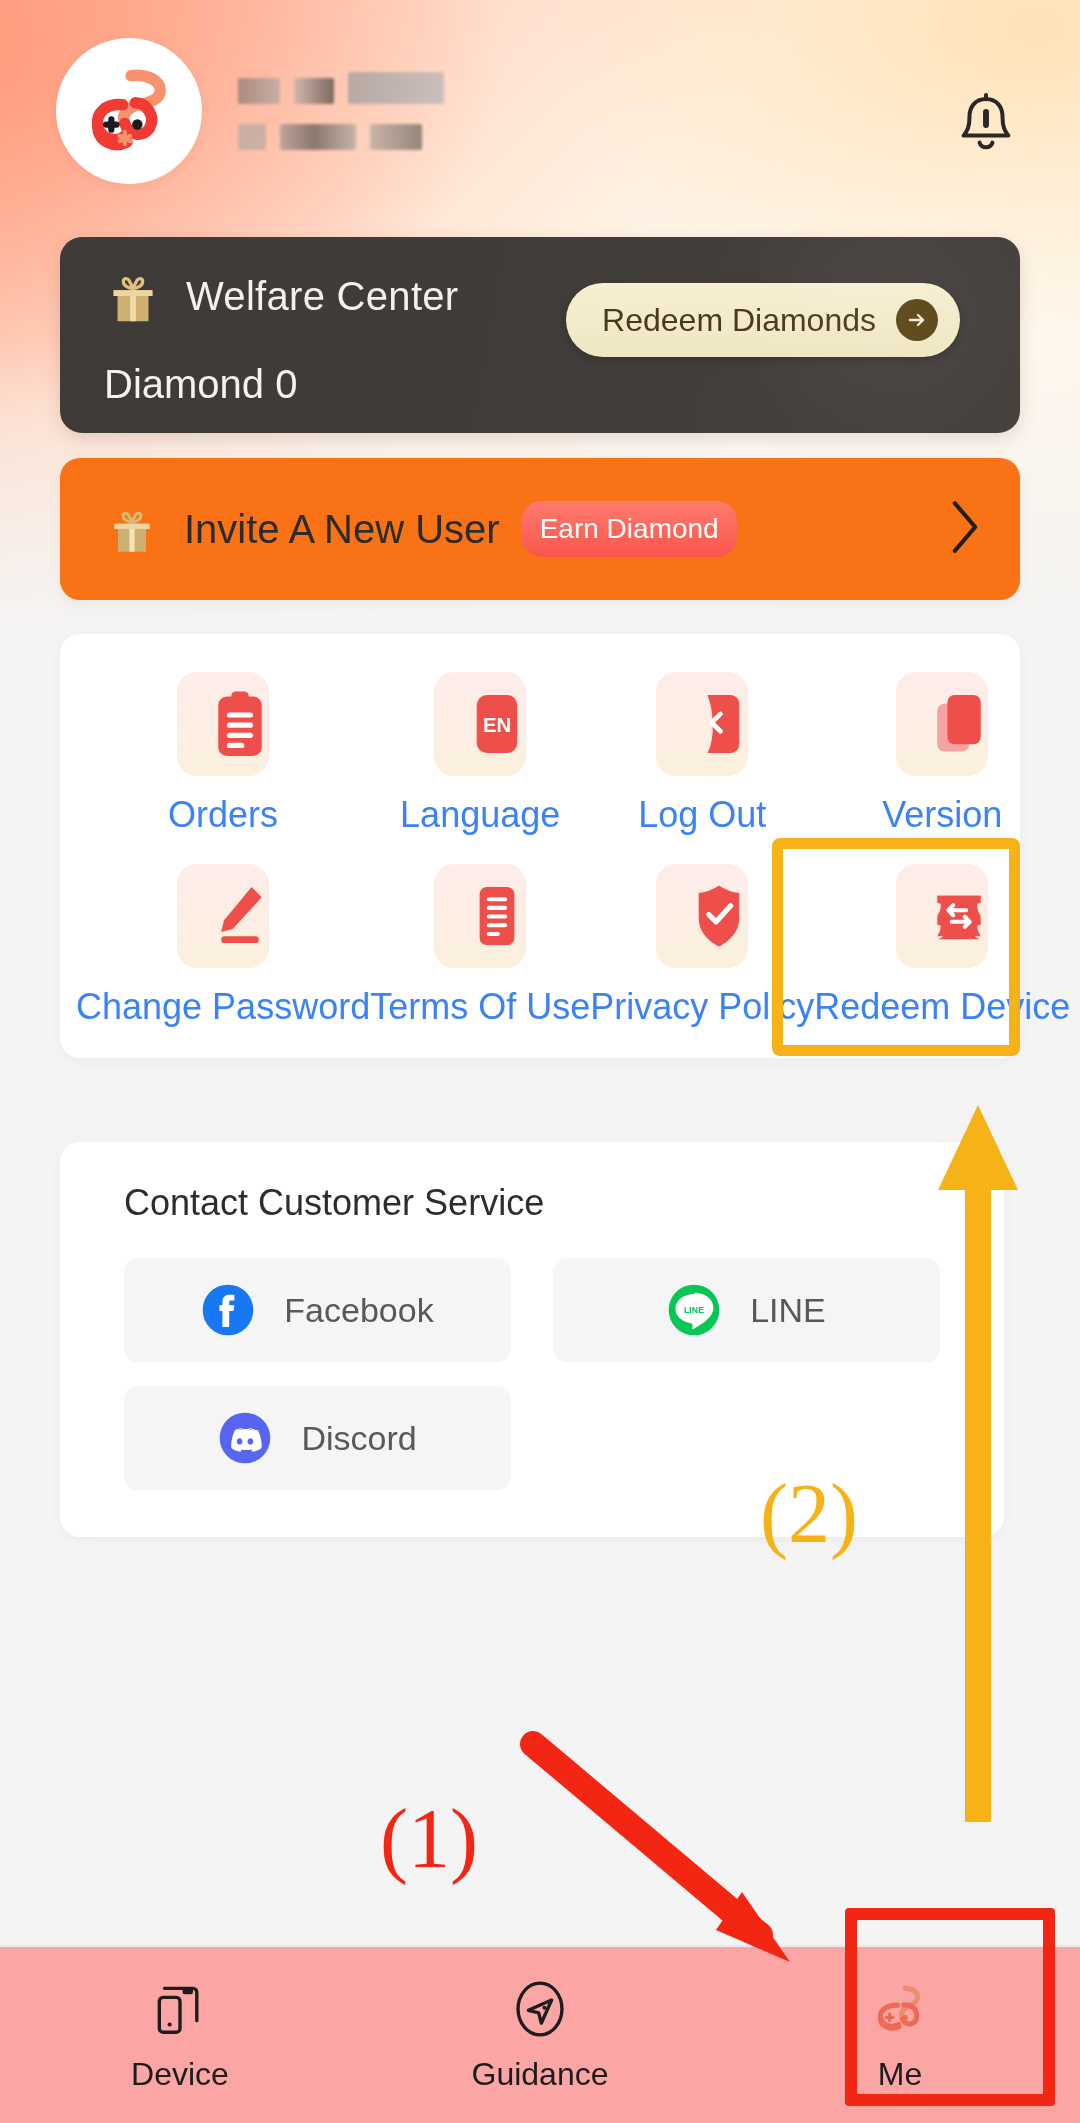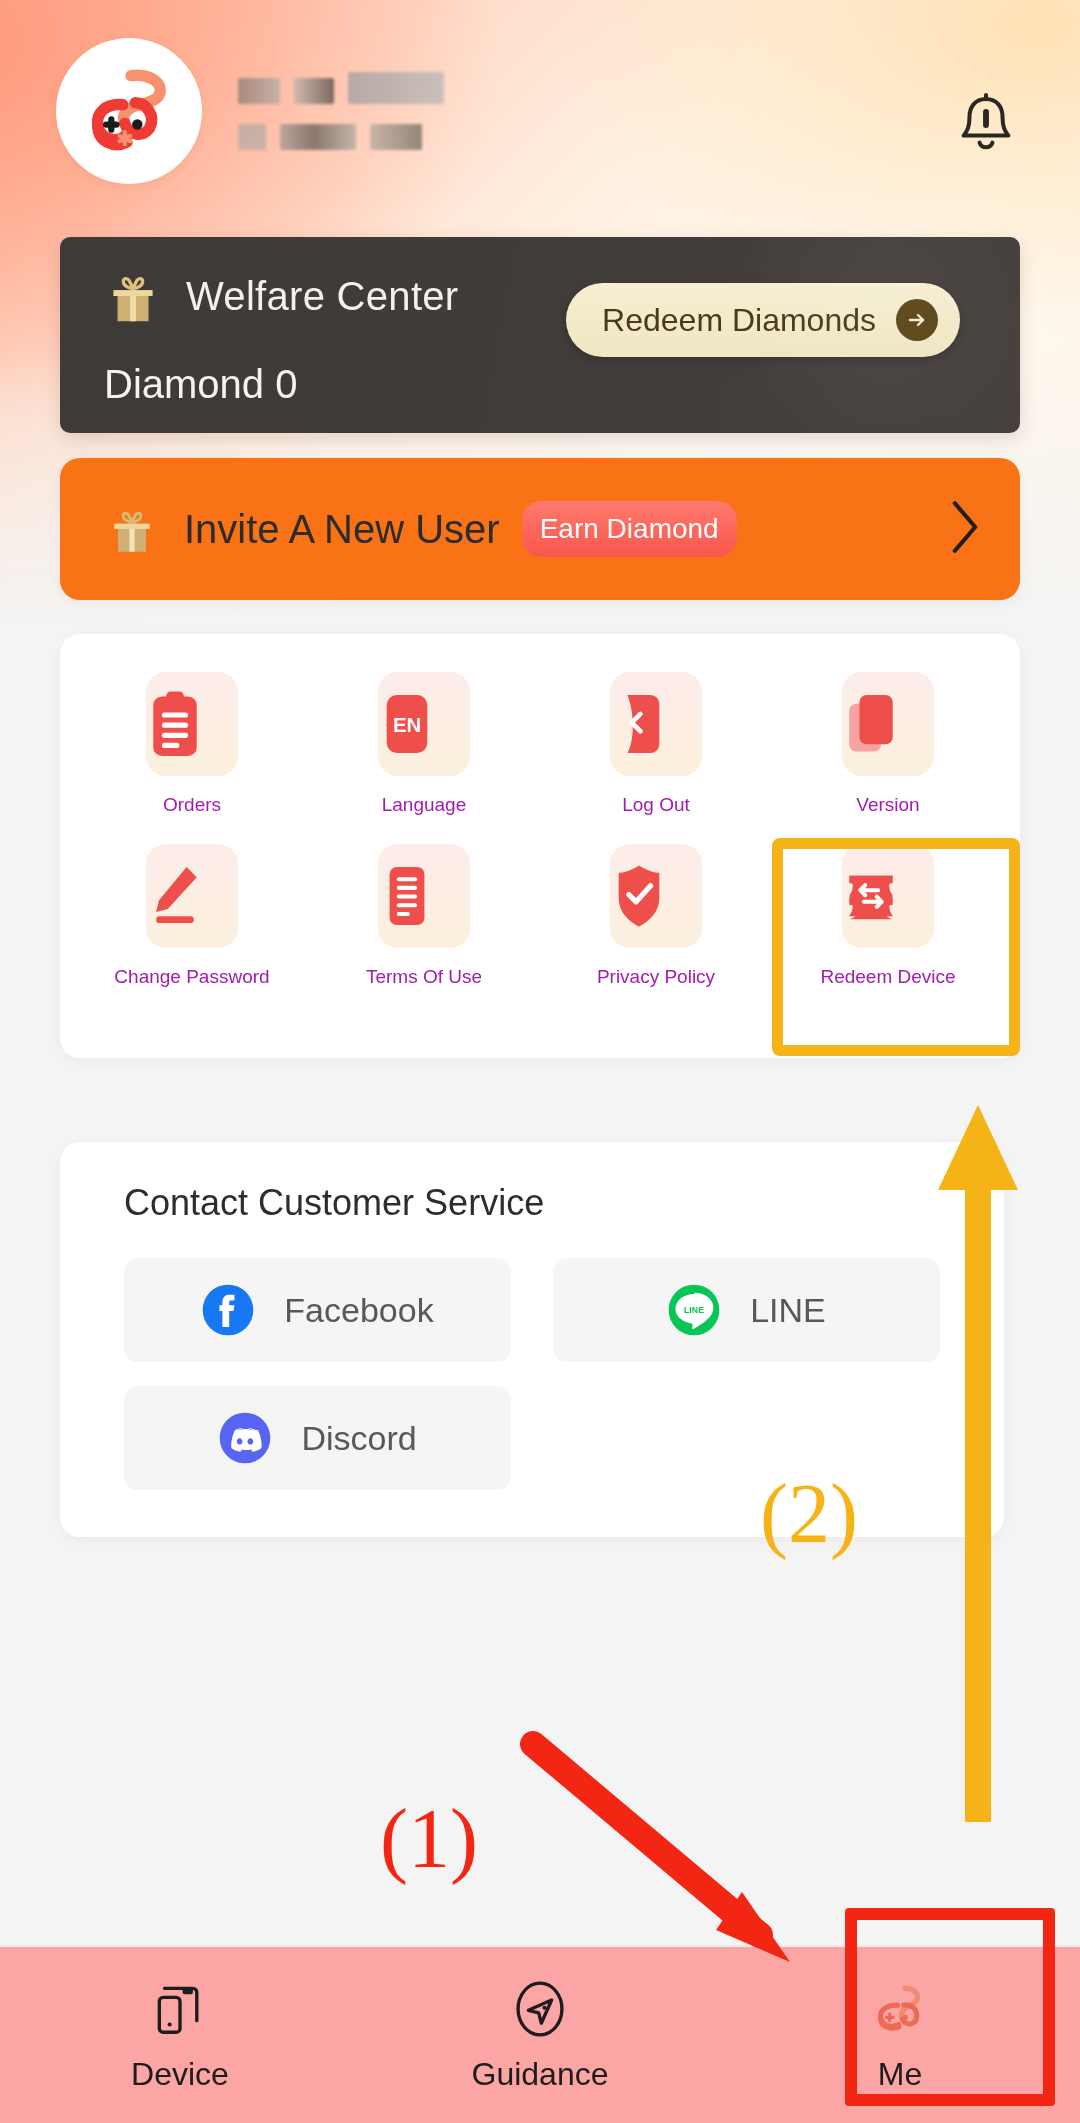--- a/index.html
+++ b/index.html
@@ -92,21 +92,21 @@
     background: transparent; border: none; cursor: pointer;
   }
   .bell-btn svg { width: 62px; height: 66px; }
 
   
   .welfare {
     position: absolute;
     top: 237px; left: 60px;
     width: 960px; height: 196px;
     background: linear-gradient(100deg,#3d3a38 0%, #403c3a 45%, #47413e 100%);
-    border-radius: 10px;
+    border-radius: 22px;
     box-shadow: 0 6px 18px rgba(120,80,60,0.18);
     overflow: hidden;
   }
   .welfare::after{
     content:"";
     position:absolute; right:-40px; top:-30px;
     width:300px; height:260px;
     background: radial-gradient(circle at 40% 40%, rgba(255,255,255,0.045), rgba(255,255,255,0) 70%);
   }
   .welfare-top {
@@ -187,25 +187,25 @@
   }
   .grid-rows { display: grid; grid-template-columns: repeat(4,1fr); row-gap: 12px; }
   .grid-cell {
     display: flex; flex-direction: column; align-items: center;
     cursor: pointer; padding: 10px 0 6px;
   }
   .tile {
     width: 92px; height: 104px;
     border-radius: 20px;
     background: linear-gradient(180deg, #fdecea 0%, #fdeee4 48%, #fbf0dd 100%);
-    display: flex; align-items: center; justify-content: flex-start;
+    display: flex; align-items: center; justify-content: flex-end;
     margin-bottom: 18px;
   }
   .tile svg { width: 58px; height: 70px; display: block; }
-  .tile-label { font-size: 19px; color: #a21caf; white-space: nowrap; }
+  .tile-label { font-size: 36px; color: #3b82f6; white-space: nowrap; }
 
   .highlight-box {
     position: absolute;
     top: 838px; left: 772px;
     width: 248px; height: 218px;
     border: 11px solid #F5B317;
     border-radius: 8px;
     pointer-events: none;
   }
 

